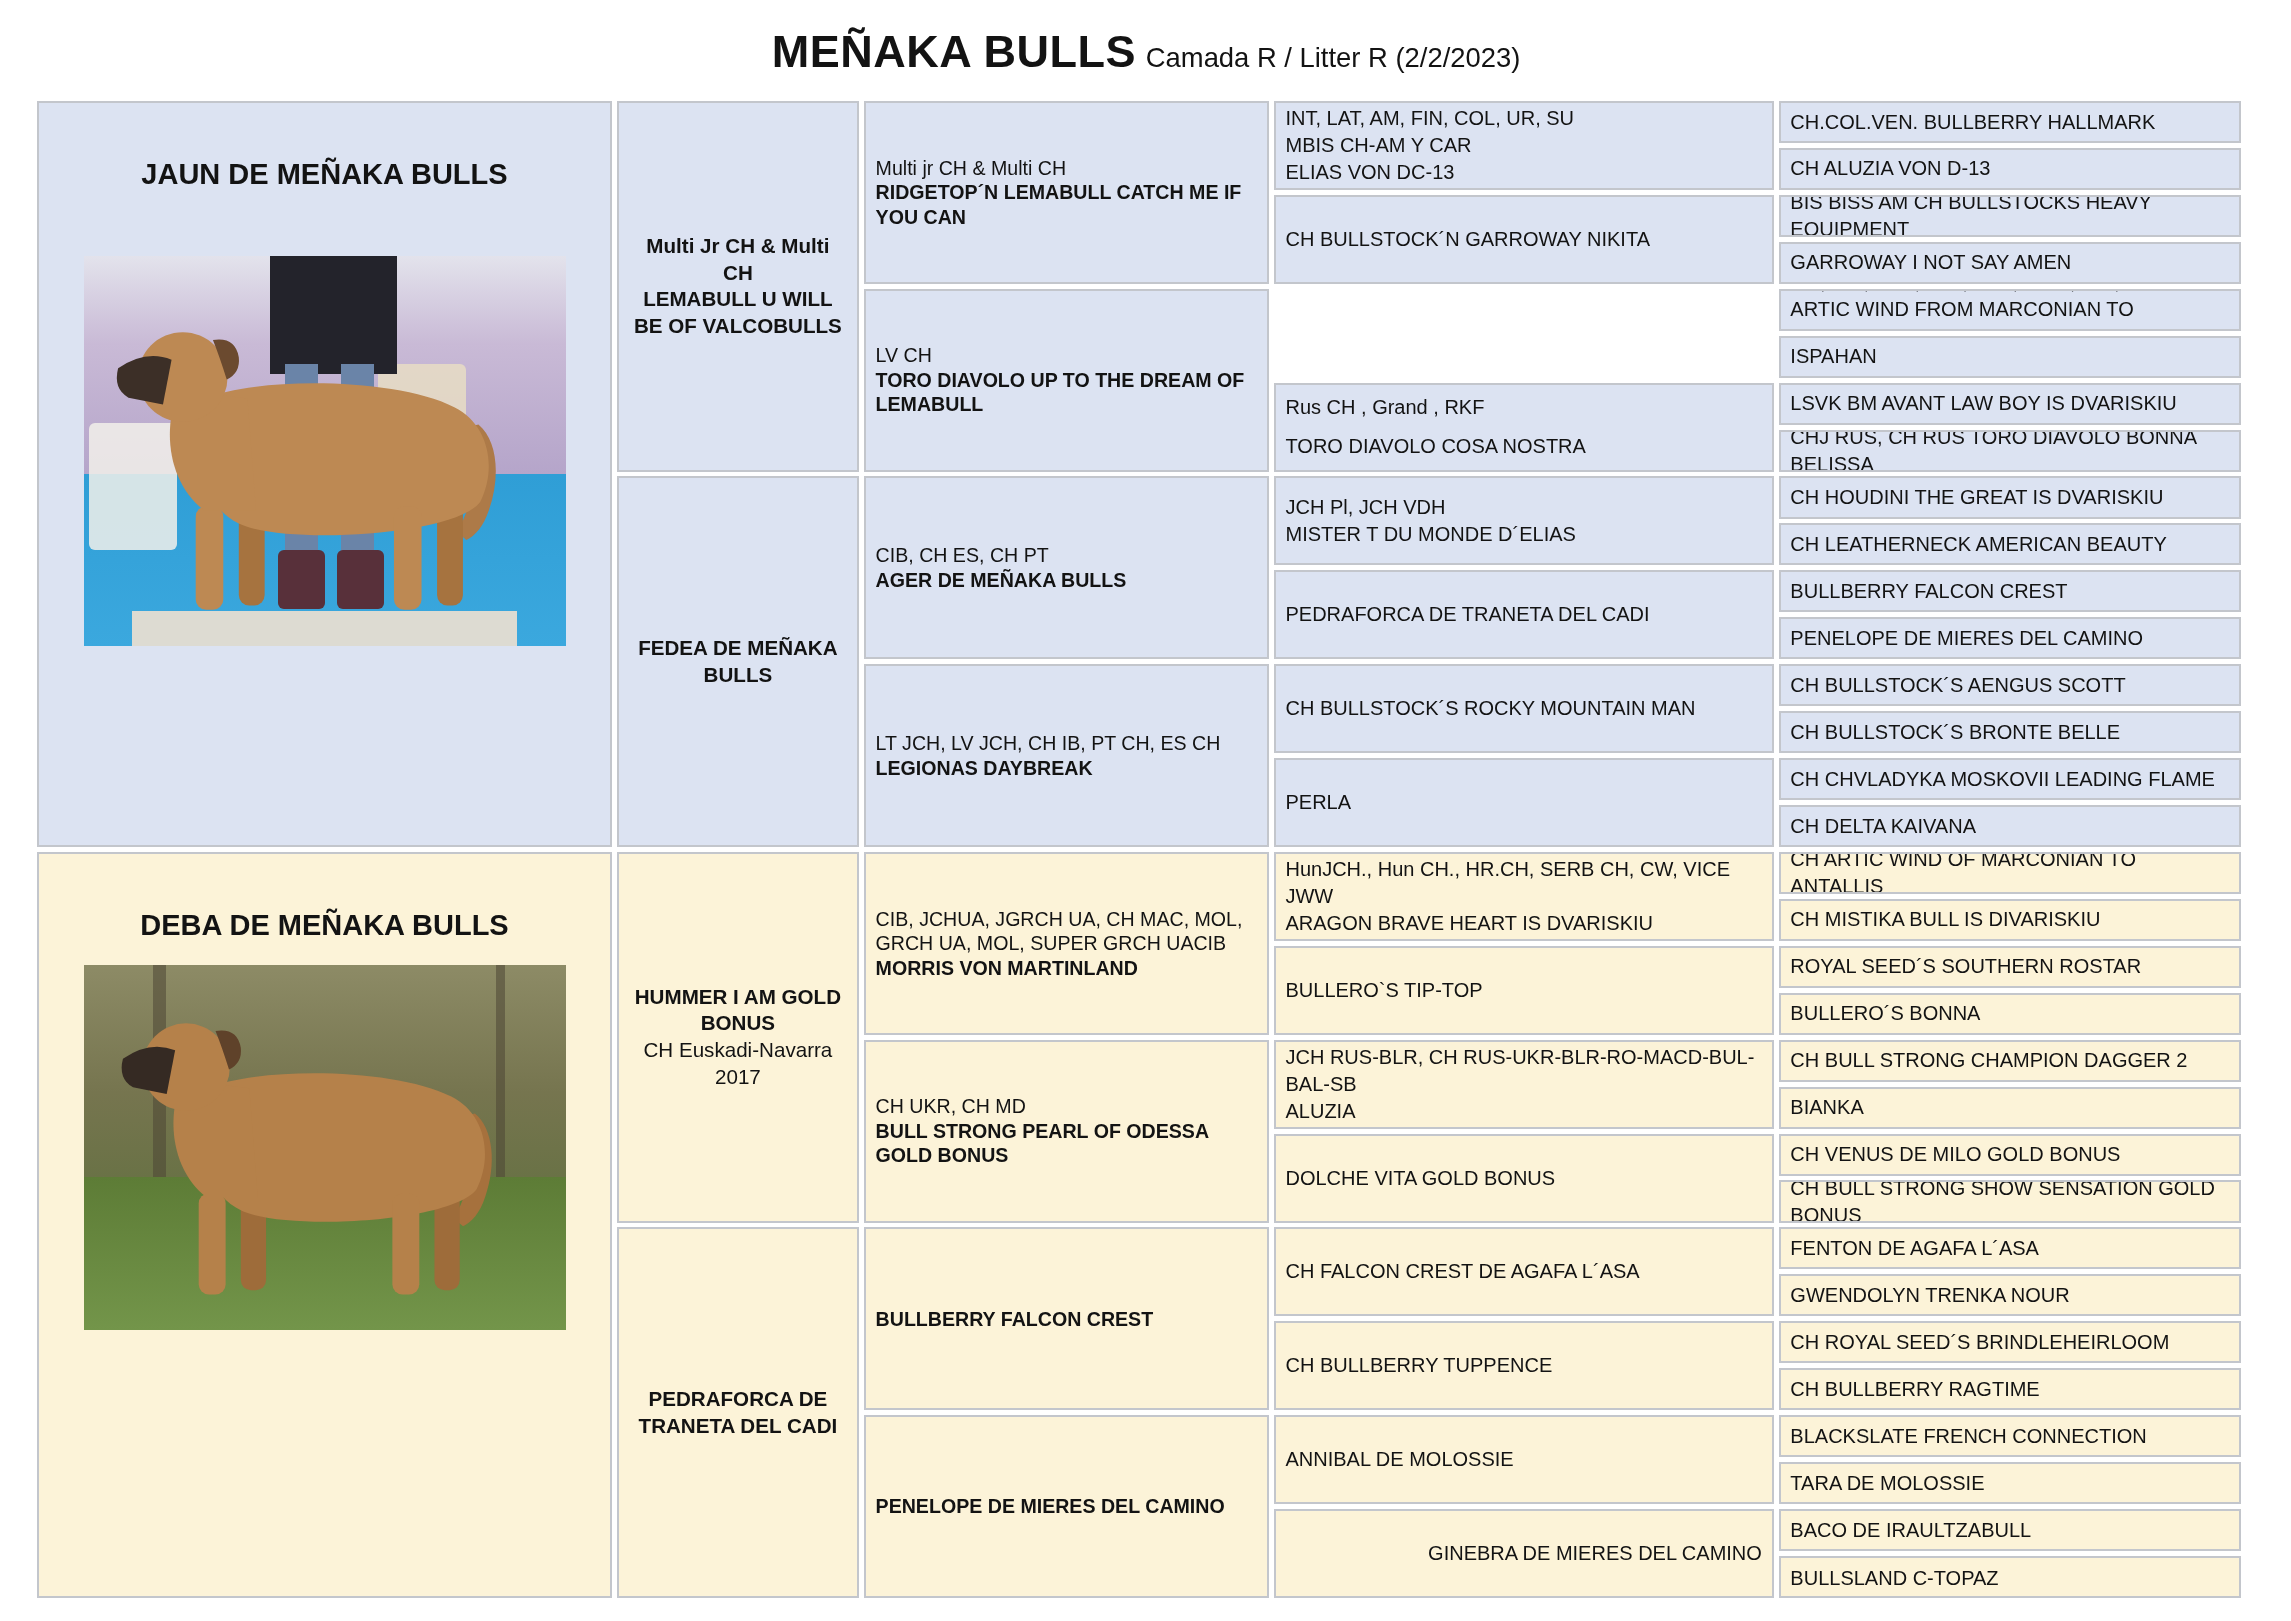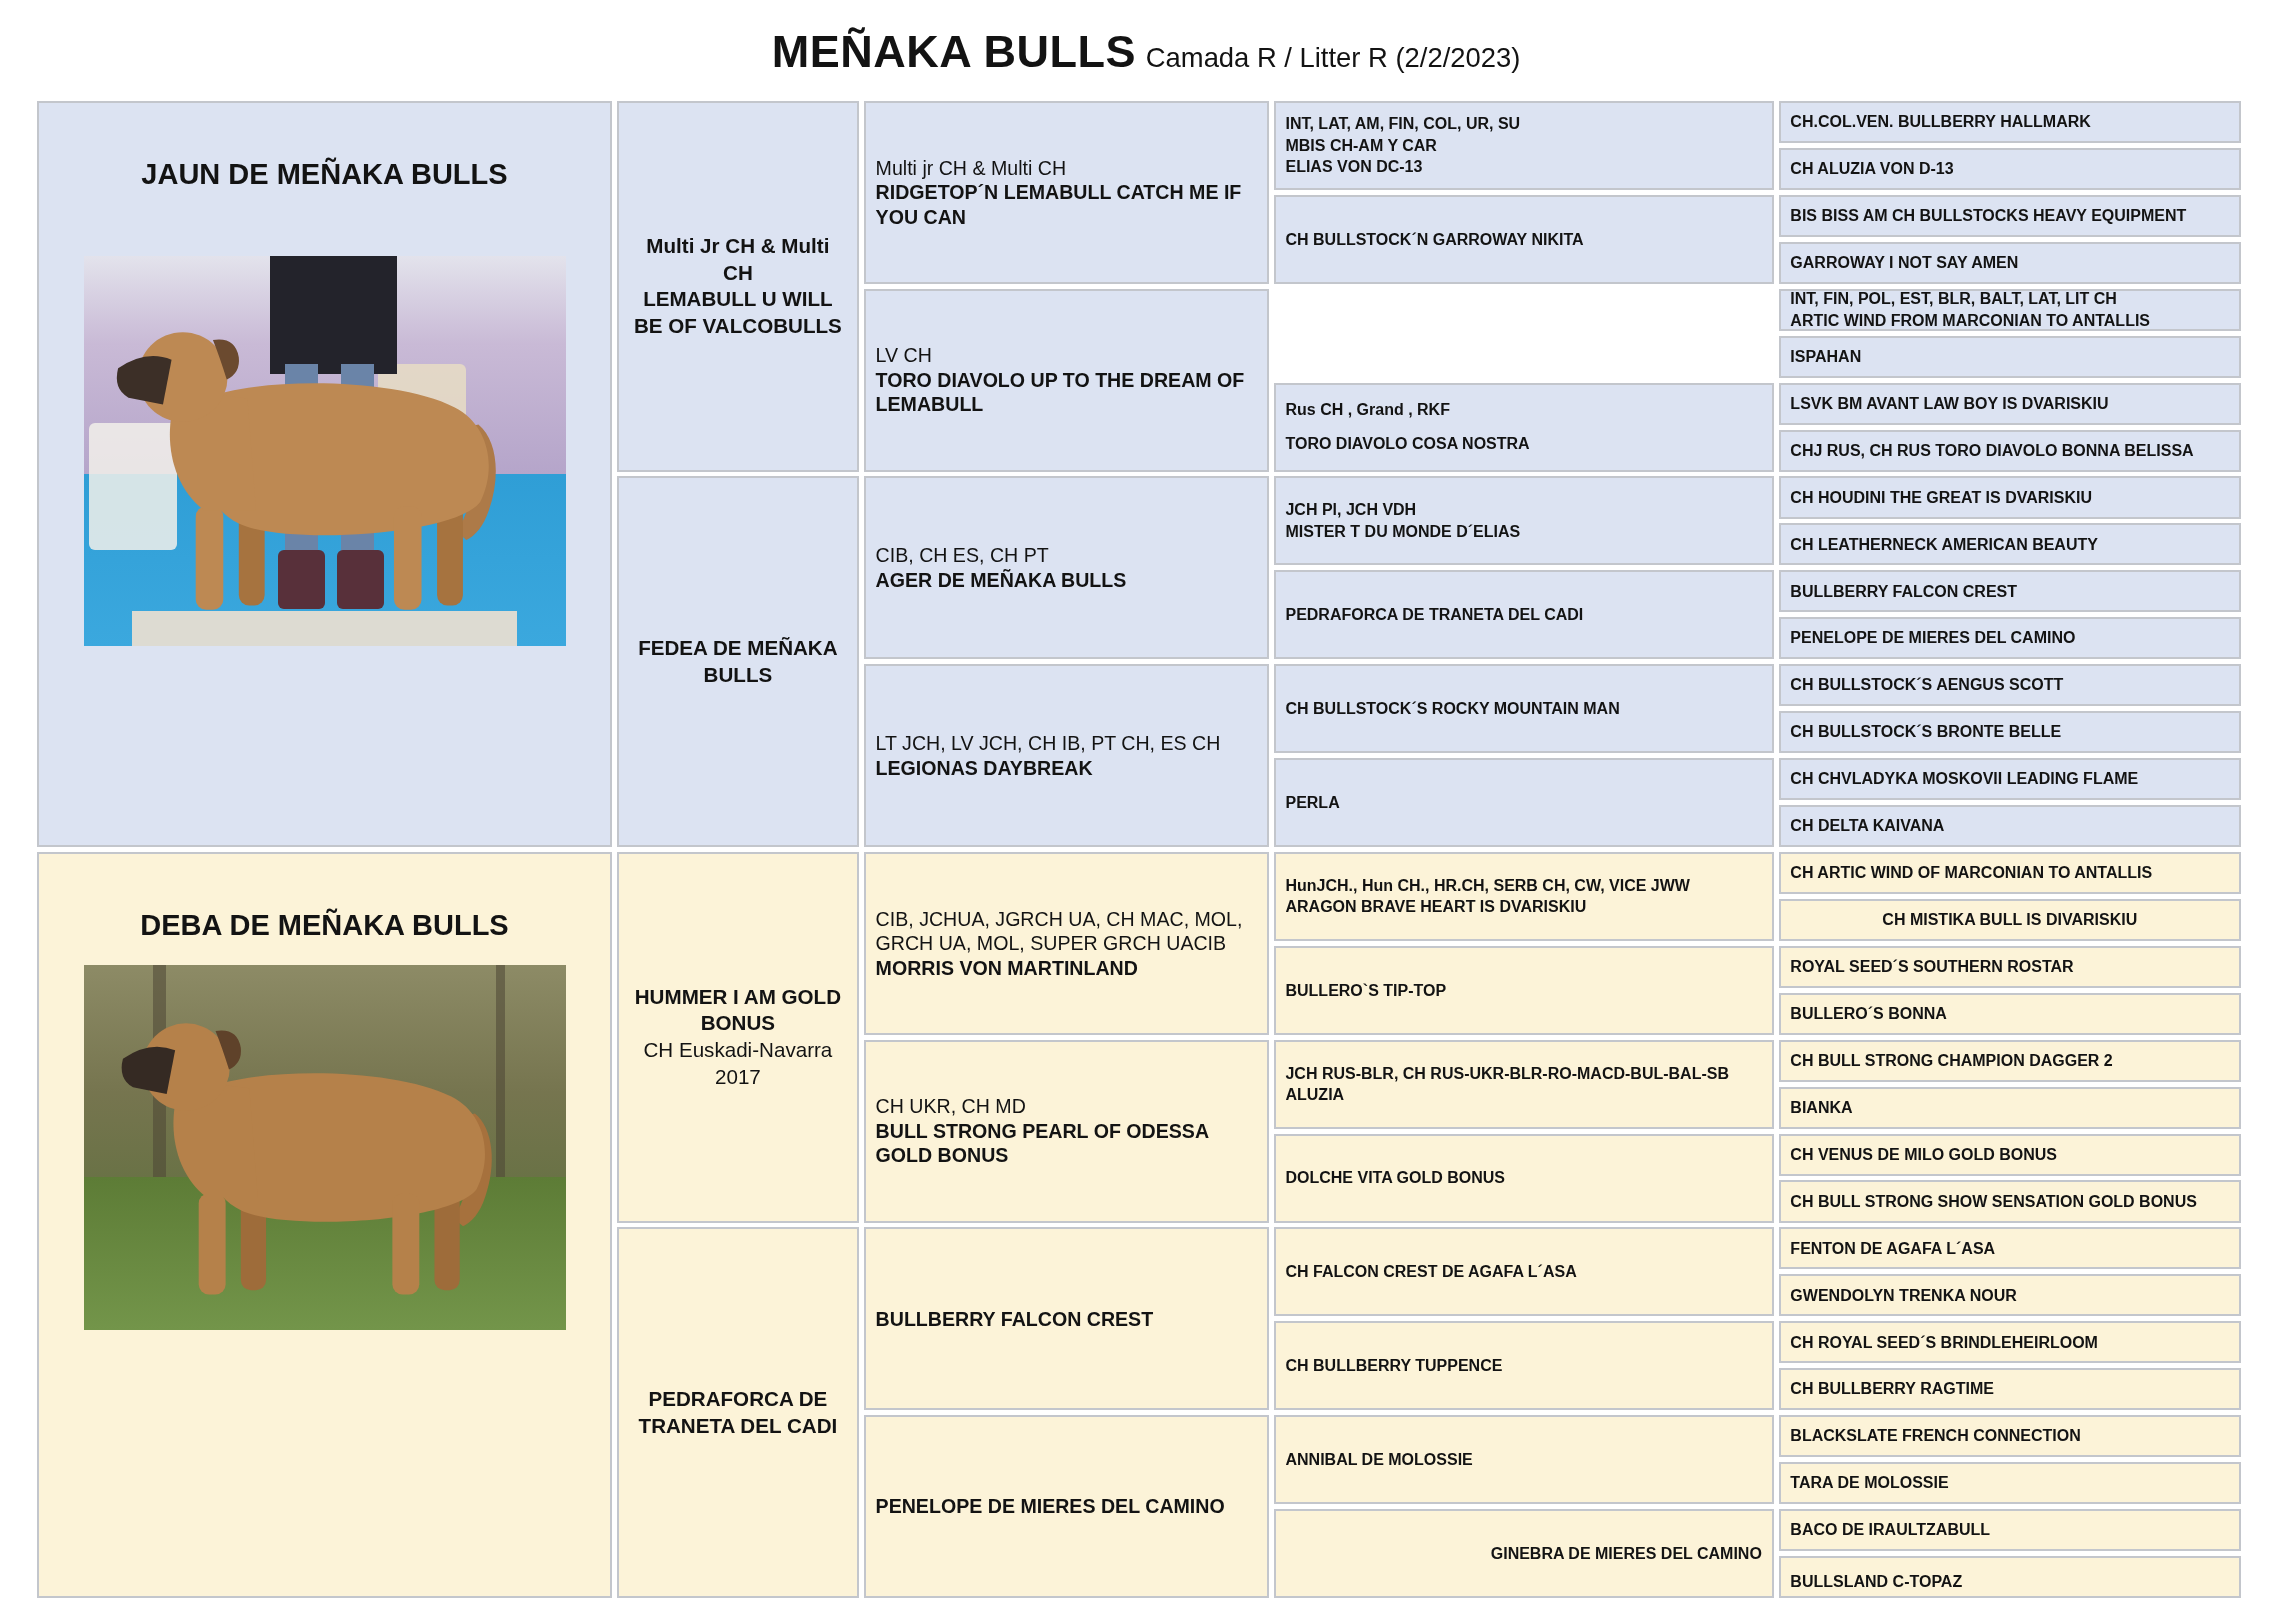--- a/index.html
+++ b/index.html
@@ -32,21 +32,21 @@
   .line:empty { display:none; }
 
   .g2 { text-align:center; align-items:center; }
   .g2 .pre  { font-size:20.6px; font-weight:700; line-height:1.3; }
   .g2 .name { font-size:20.6px; font-weight:700; line-height:1.3; }
   .g2 .sub  { font-size:20.6px; font-weight:400; line-height:1.3; }
 
   .g3 .pre  { font-size:19.6px; font-weight:400; line-height:1.25; }
   .g3 .name { font-size:19.6px; font-weight:700; line-height:1.25; }
 
-  .g4 .l, .g5 .l { font-size:16px; font-weight:700; line-height:1.35; }
+  .g4 .l, .g5 .l { font-size:20px; font-weight:400; line-height:1.35; }
 
   .parent { justify-content:flex-start; align-items:center; }
   .parent .name { font-size:29px; font-weight:700; margin-top:51px; text-align:center; }
 
   .photo { width:482px; position:relative; overflow:hidden; margin-top:65px; flex:none; }
   .photo-top { height:390px; }
   .photo-bottom { height:365px; margin-top:23.5px; }
 
   .bg-hall  { position:absolute; left:0; top:0; width:100%; height:56%; background:linear-gradient(180deg,#e3e3ec 0%,#c9bad6 40%,#b5a5ca 100%); }
   .bg-floor { position:absolute; left:0; top:56%; width:100%; height:44%; background:linear-gradient(180deg,#2f9ed6 0%,#3ba8de 100%); }
@@ -306,21 +306,21 @@
 
   </div>
   <div class="cell blue g5" style="grid-column:5; grid-row:16;">
     <span class="line l">CH DELTA KAIVANA</span>
 
   </div>
   <div class="cell cream g5" style="grid-column:5; grid-row:17;">
     <span class="line l">CH ARTIC WIND OF MARCONIAN TO ANTALLIS</span>
 
   </div>
-  <div class="cell cream g5" style="grid-column:5; grid-row:18;align-items:center;">
+  <div class="cell cream g5" style="grid-column:5; grid-row:18;">
     <span class="line l">CH MISTIKA BULL IS DIVARISKIU</span>
 
   </div>
   <div class="cell cream g5" style="grid-column:5; grid-row:19;">
     <span class="line l">ROYAL SEED´S SOUTHERN ROSTAR</span>
 
   </div>
   <div class="cell cream g5" style="grid-column:5; grid-row:20;">
     <span class="line l">BULLERO´S BONNA</span>
 

